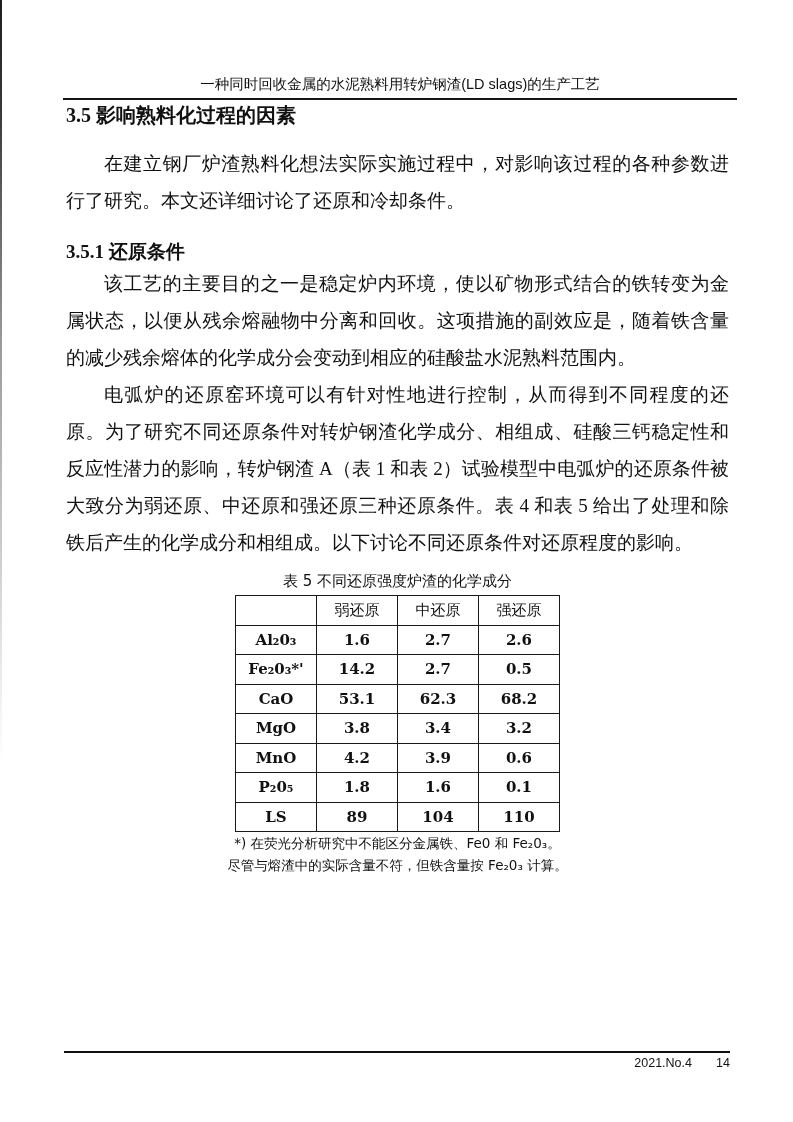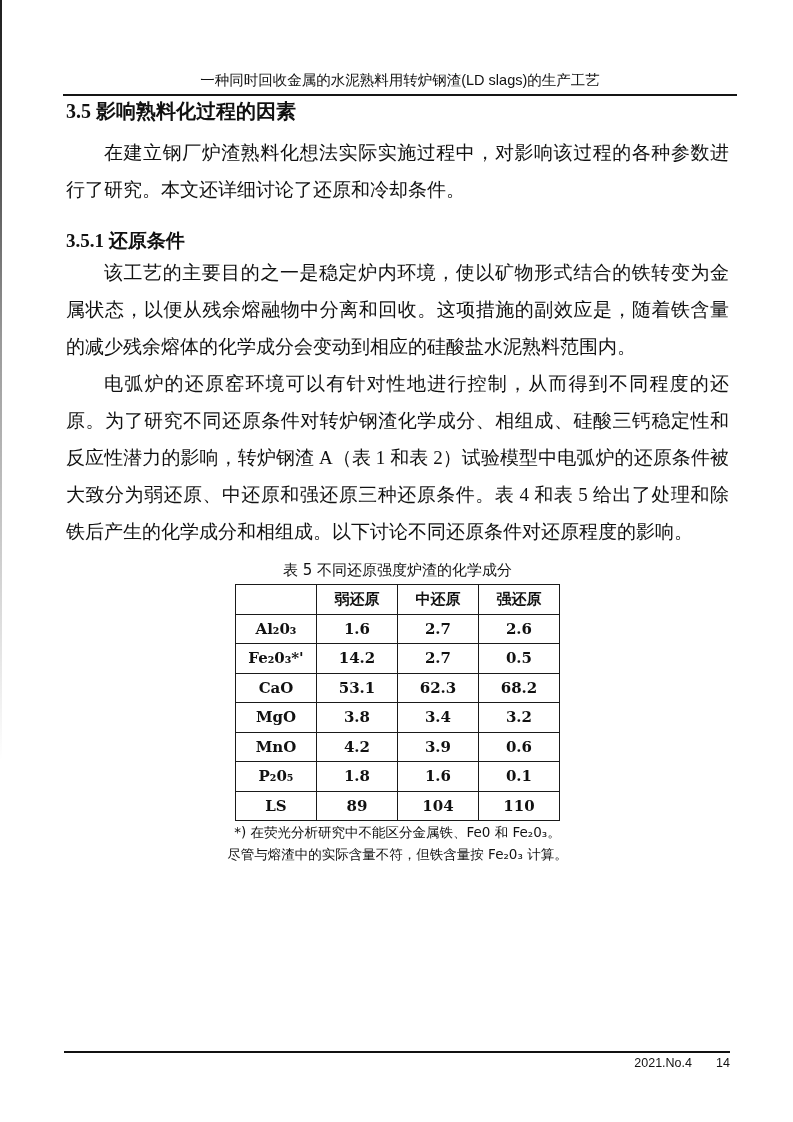--- a/index.html
+++ b/index.html
@@ -11,23 +11,23 @@
     color: #111;
     overflow: hidden;
   }
   .scan-line {
     position: absolute; left: 0; top: 0;
     width: 2px; height: 760px;
     background: linear-gradient(#1e1e1e 0%, #3a3a3a 15%, #9a9a9a 45%, rgba(150,150,150,0) 100%);
   }
   .page {
     position: absolute;
-    left: 66px; top: 12px;
+    left: 66px; top: 0;
     width: 663px;
-    padding-top: 60px;
+    padding-top: 76px;
   }
   .doc-header {
     text-align: center;
     font-family: "Liberation Sans", "DejaVu Sans", sans-serif;
     font-size: 14.5px;
     line-height: 17px;
     padding-bottom: 5px;
     border-bottom: 2px solid #151515;
     margin-left: -3px; margin-right: -8px;
   }
@@ -44,21 +44,21 @@
     margin: 19px 0 0 0;
     line-height: 27px;
   }
   p.body-par {
     font-size: 19px;
     line-height: 37px;
     text-align: justify;
     text-indent: 2em;
     margin: 0;
   }
-  p.first-par { margin-top: 10px; font-family: Liberation Serif, serif; }
+  p.first-par { margin-top: 17px; font-family: Liberation Serif, serif; }
   .tbl-caption {
     text-align: center;
     font-family: "DejaVu Sans", "Liberation Sans", sans-serif;
     font-size: 15px;
     line-height: 28px;
     margin-top: 6px;
   }
   table.chem {
     border-collapse: collapse;
     margin: 0 auto;
@@ -69,21 +69,21 @@
   table.chem td, table.chem th {
     border: 1.6px solid #1a1a1a;
     width: 80px;
     height: 28.5px;
     text-align: center;
     vertical-align: middle;
     font-size: 15px;
     font-weight: bold;
     padding: 0;
   }
-  table.chem th { font-weight: bold; margin-top: 16px; }
+  table.chem th { font-weight: normal; margin-top: 16px; }
   .footnote {
     text-align: center;
     font-family: "DejaVu Sans", "Liberation Sans", sans-serif;
     font-size: 13.5px;
     line-height: 22px;
   }
   .doc-footer {
     position: absolute;
     left: 64px; top: 1051px;
     width: 666px;

